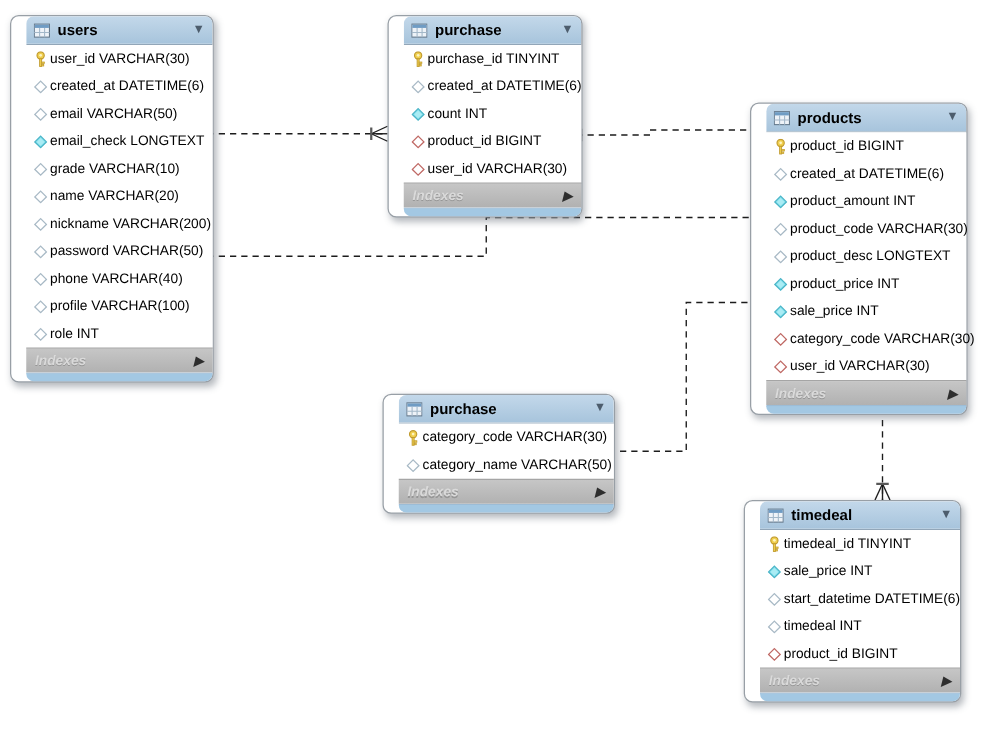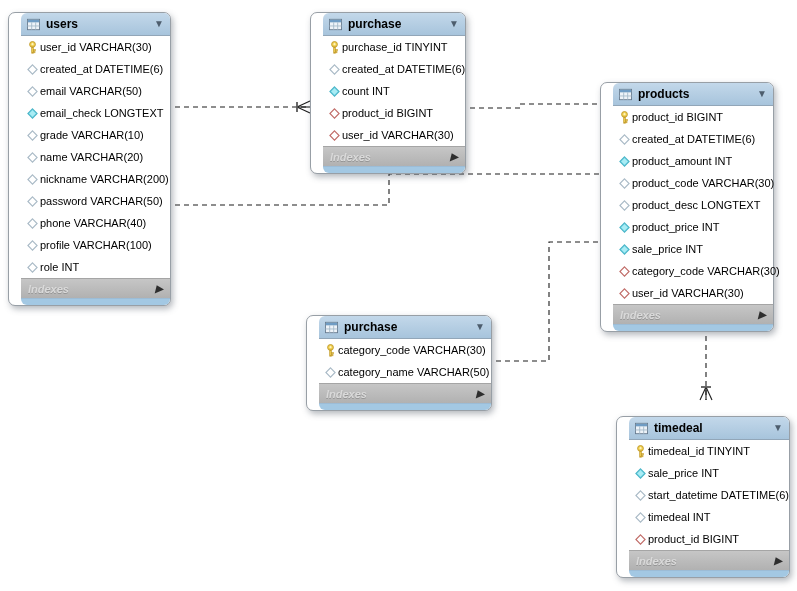--- a/index.html
+++ b/index.html
@@ -406,21 +406,21 @@
           </span>
           <span class="rlabel">category_name VARCHAR(50)</span>
         </div>
       </div>
       <div class="tindexes">
         <span>Indexes</span>
         <span class="arrow">▶</span>
       </div>
       <div class="tfooter"></div>
     </div>
-    <div class="db-table" style="left: 616px; top: 400px; width: 160px; margin-top: 16px;">
+    <div class="db-table" style="left: 595px; top: 400px; width: 160px;">
       <div class="thead">
         <span class="ricon">
           <svg width="15" height="13" viewBox="0 0 15 13">
             <rect x="0.5" y="0.5" width="14" height="12" fill="#eef3f8" stroke="#65798c"></rect>
             <rect x="1" y="1" width="13" height="3" fill="#6f9cc4"></rect>
             <line x1="5.4" y1="4" x2="5.4" y2="12.5" stroke="#a3b8c9" stroke-width="1"></line>
             <line x1="10" y1="4" x2="10" y2="12.5" stroke="#a3b8c9" stroke-width="1"></line>
             <line x1="0.5" y1="8.2" x2="14.5" y2="8.2" stroke="#a3b8c9" stroke-width="1"></line>
           </svg>
         </span>

